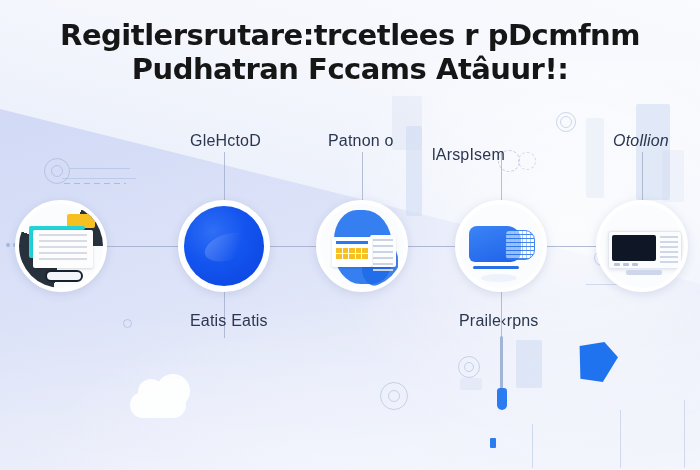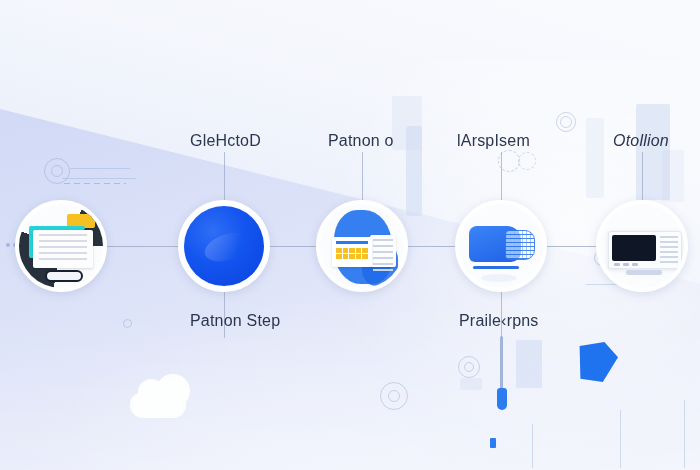--- a/index.html
+++ b/index.html
@@ -313,20 +313,24 @@
   <div class="deco softline" style="left:620px;top:410px;width:1px;height:58px;background:rgba(140,165,210,.35);"></div>
   <div class="deco softline" style="left:684px;top:400px;width:1px;height:68px;background:rgba(140,165,210,.35);"></div>
 
   <div class="thin-vert" style="left:500px;top:336px;height:58px;"></div>
   <div class="blue-pill" style="left:497px;top:388px;"></div>
   <div class="blue-poly" style="left:578px;top:342px;"></div>
   <div class="deco" style="left:490px;top:438px;width:6px;height:10px;background:#2b7cf0;border-radius:1px;"></div>
 
   <div class="cloud" style="left:130px;top:392px;width:56px;height:26px;"></div>
 
+  <div class="title">
+    <span class="l1">Regitlersrutare:trcetlees r pDcmfnm</span>
+    <span class="l2">Pudhatran Fccams Atâuur!:</span>
+  </div>
 
   <div class="track"></div>
 
   <div class="stem up" style="left:224px;"></div>
   <div class="stem down" style="left:224px;"></div>
   <div class="stem up" style="left:362px;"></div>
   <div class="stem up" style="left:501px;"></div>
   <div class="stem down" style="left:501px;"></div>
   <div class="stem up" style="left:642px;"></div>
 
@@ -409,19 +413,19 @@
           <span></span>
           <span></span>
           <span></span>
         </div>
       <div class="stand"></div>
     </div>
   </div>
 
   <div class="label top" style="left:190px;">GleHctoD</div>
   <div class="label top" style="left:328px;">Patnon o</div>
-  <div class="label top" style="left:457px;">lArspIsem</div>
+  <div class="label top" style="left:432px;margin-top:14px;">lArspIsem</div>
   <div class="label top" style="left:613px;font-style:italic;">Otollion</div>
 
-  <div class="label bot" style="left:190px;">Patnon Step</div>
+  <div class="label bot" style="left:190px;">Eatis Eatis</div>
   <div class="label bot" style="left:459px;">Praile‹rpns</div>
 
 </div>
 
 </body></html>

